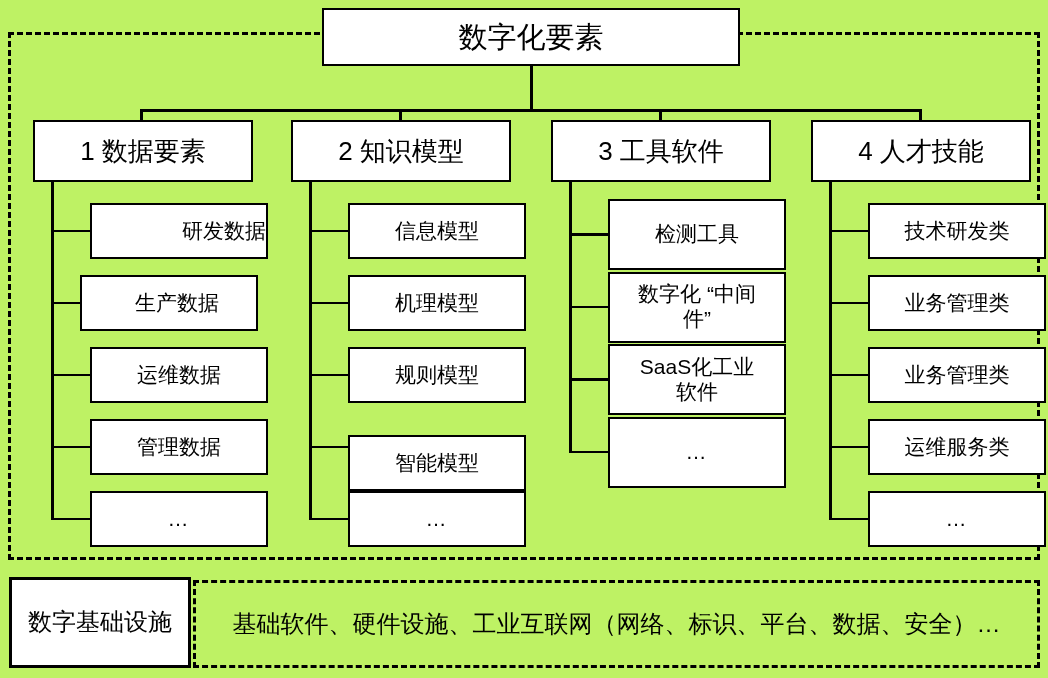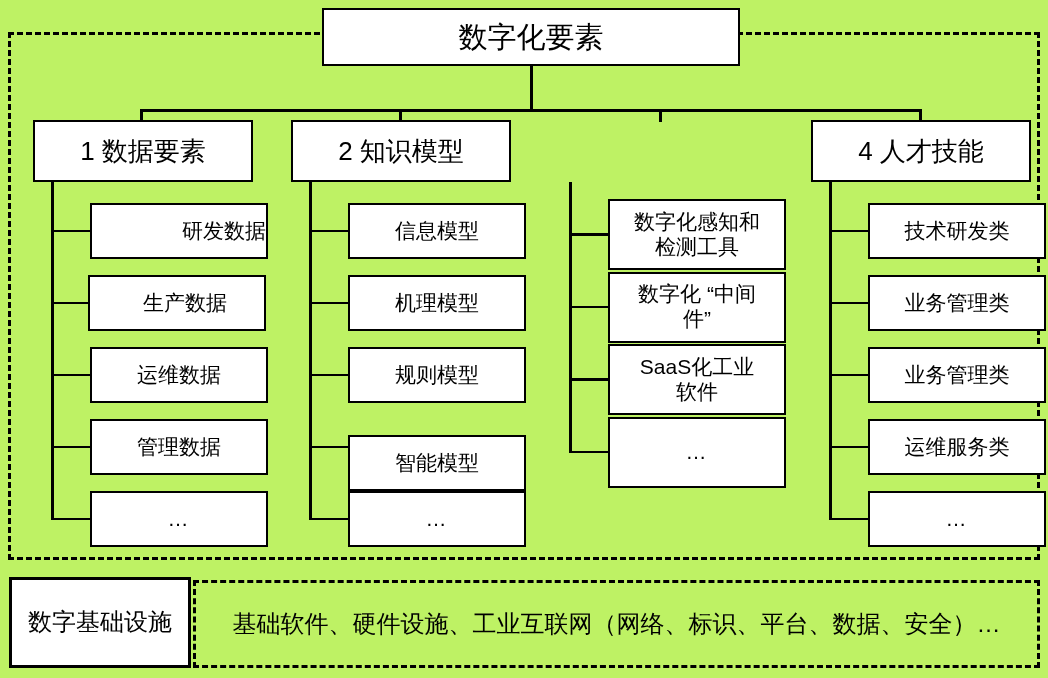--- a/index.html
+++ b/index.html
@@ -129,32 +129,35 @@
   <div class="line vline" style="left:399px; top:109px; height:13px;"></div>
   <div class="line vline" style="left:659px; top:109px; height:13px;"></div>
   <div class="line vline" style="left:919px; top:109px; height:13px;"></div>
 
   <div class="box cat-box cat-1">
     <span>1 数据要素</span>
   </div>
   <div class="box cat-box cat-2">
     <span>2 知识模型</span>
   </div>
+  <div class="box cat-box cat-3">
+    <span>3 工具软件</span>
+  </div>
   <div class="box cat-box cat-4">
     <span>4 人才技能</span>
   </div>
 
   <div id="branches">
       <div class="box leaf-box short" style="left: 90px; top: 203px; justify-content: flex-end;">
         <span>
           <span class="">研发数据</span>
         </span>
       </div>
       <div class="line hline" style="left: 51px; top: 229.75px; width: 39px;"></div>
-      <div class="box leaf-box short" style="left: 88px; top: 275px; padding-left: 16px;">
+      <div class="box leaf-box short" style="left: 80px; top: 275px; padding-left: 16px;">
         <span>
           <span class="">生产数据</span>
         </span>
       </div>
       <div class="line hline" style="left: 51px; top: 301.75px; width: 39px;"></div>
       <div class="box leaf-box short" style="left: 90px; top: 347px;">
         <span>
           <span class="">运维数据</span>
         </span>
       </div>
@@ -198,21 +201,20 @@
       <div class="line hline" style="left: 309px; top: 445.75px; width: 39px;"></div>
       <div class="box leaf-box short" style="left: 348px; top: 491px;">
         <span>
           <span class="ellipsis">…</span>
         </span>
       </div>
       <div class="line hline" style="left: 309px; top: 517.75px; width: 39px;"></div>
       <div class="line vline" style="left: 309px; top: 182px; height: 337px;"></div>
       <div class="box leaf-box tall" style="left: 608px; top: 199px;">
         <span>
-          <span class="">数字化感知和</span>
           <span class="">检测工具</span>
         </span>
       </div>
       <div class="line hline" style="left: 569px; top: 233.25px; width: 39px;"></div>
       <div class="box leaf-box tall" style="left: 608px; top: 271.5px;">
         <span>
           <span class="">数字化 “中间</span>
           <span class="">件”</span>
         </span>
       </div>

